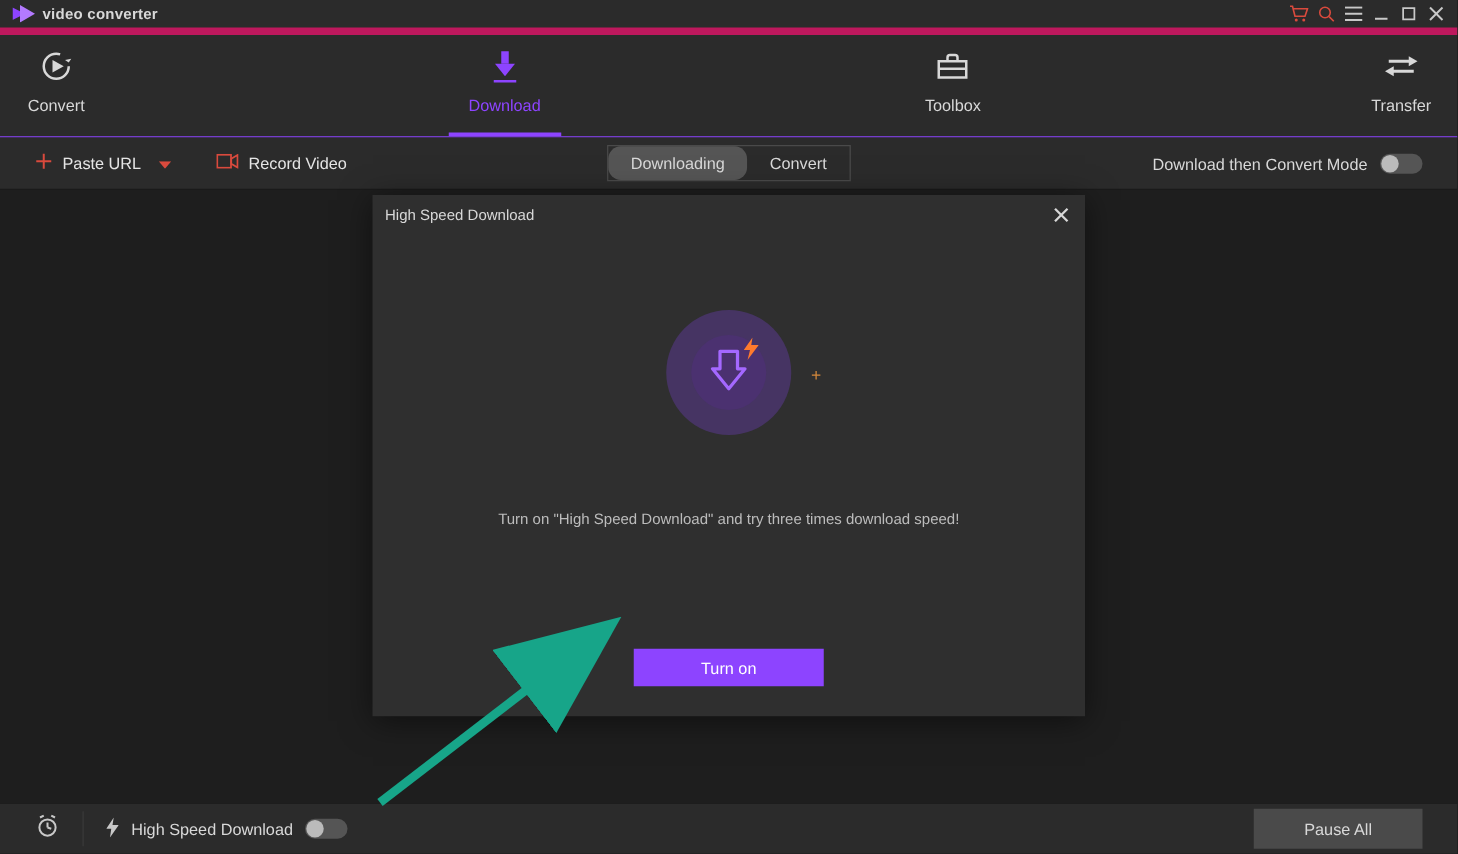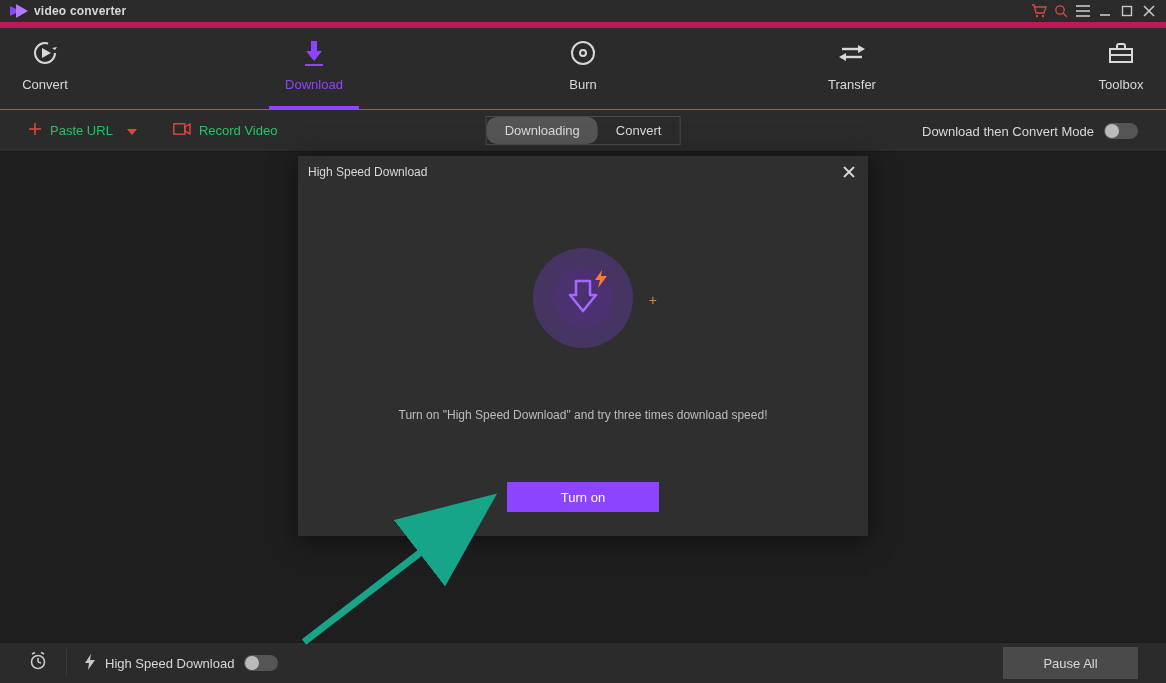--- a/index.html
+++ b/index.html
@@ -15,41 +15,41 @@
 
 
 .main-tabs { height: 82px; display: flex; align-items: flex-end; justify-content: space-between; gap: 60px; background: #2b2b2b; border-bottom: 1px solid #8d44ff; }
 .main-tab { width: 90px; display: flex; flex-direction: column; align-items: center; gap: 10px; padding-bottom: 14px; border-bottom: 3px solid transparent; color: #d8d8d8; }
 .main-tab.active { color: #8d44ff; border-bottom-color: #8d44ff; }
 .main-tab .icon-wrap { height: 28px; display: flex; align-items: center; justify-content: center; }
 .main-tab .txt { font-size: 13px; }
 
 
 .toolbar { height: 42px; display: flex; align-items: center; padding: 0 28px; background: #2b2b2b; border-bottom: 1px solid #1a1a1a; position: relative; }
-.tool-btn { display: flex; align-items: center; gap: 8px; font-size: 13px; color: #22c55e; margin-right: 36px; }
+.tool-btn { display: flex; align-items: center; gap: 8px; font-size: 13px; color: #e5e5e5; margin-right: 36px; }
 .seg-group { position: absolute; left: 50%; transform: translateX(-50%); display: flex; border: 1px solid #4a4a4a; }
 .seg-btn { padding: 6px 18px; font-size: 13px; color: #d8d8d8; background: transparent; }
 .seg-btn.active { background: #555555; border-radius: 10px; }
 .toolbar .right { position: absolute; right: 28px; display: flex; align-items: flex-end; gap: 10px; font-size: 13px; color: #d8d8d8; }
 .toggle { width: 34px; height: 16px; border-radius: 10px; background: #555; position: relative; }
 .toggle .knob { position: absolute; left: 1px; top: 1px; width: 14px; height: 14px; border-radius: 50%; background: #bbb; }
 
 
 .stage { position: relative; height: 490px; background: #1e1e1e; }
 .modal { position: absolute; left: 298px; top: 4px; width: 570px; background: #2f2f2f; box-shadow: 0 4px 24px rgba(0,0,0,.5); }
 .modal-head { height: 32px; display: flex; align-items: center; padding: 0 10px; font-size: 12px; color: #d8d8d8; }
 .modal-head .close { margin-left: auto; width: 18px; height: 18px; display: flex; align-items: center; justify-content: center; }
 .modal-body { padding: 60px 20px 24px 20px; display: flex; flex-direction: column; align-items: center; gap: 60px; }
 .big-circle { position: relative; width: 100px; height: 100px; }
 .big-circle .outer { position: absolute; inset: 0; border-radius: 50%; background: rgba(141,68,255,.25); }
 .big-circle .inner { position: absolute; left: 20px; top: 20px; width: 60px; height: 60px; border-radius: 50%; background: #4b3170; display: flex; align-items: center; justify-content: center; }
 .big-circle .bolt { position: absolute; right: 26px; top: 22px; }
 .big-circle .plus { position: absolute; right: -24px; top: 44px; color: #d3883c; font-size: 14px; font-weight: 300; }
 .modal-text { font-size: 12px; color: #bcbcbc; text-align: center; }
-.modal-btn { width: 152px; height: 30px; display: flex; align-items: center; justify-content: center; background: #8d44ff; color: #fff; font-size: 13px; }
+.modal-btn { width: 152px; height: 30px; display: flex; align-items: center; justify-content: center; background: #8d44ff; color: #fff; font-size: 13px; margin-top: 37px; }
 
 
 .arrow-wrap { position: absolute; pointer-events: none; }
 
 
 .footer { height: 41px; display: flex; align-items: center; padding: 0 28px; background: #2b2b2b; border-top: 1px solid #1a1a1a; gap: 18px; }
 .footer .hsd { display: flex; align-items: center; gap: 10px; font-size: 13px; color: #d8d8d8; }
 .footer .spacer { flex: 1; }
 .foot-btn { width: 135px; height: 32px; display: flex; align-items: center; justify-content: center; background: #4a4a4a; color: #d8d8d8; font-size: 13px; }
 .sep { width: 1px; height: 28px; background: #3a3a3a; }
@@ -122,47 +122,38 @@
       <svg width="24" height="28" viewBox="0 0 24 28">
           <rect x="9" y="2" width="6" height="10" fill="#8d44ff"></rect>
           <polygon points="4,12 20,12 12,22" fill="#8d44ff"></polygon>
           <line x1="3" y1="26" x2="21" y2="26" stroke="#8d44ff" stroke-width="2"></line>
         </svg>
     </span>
     <span class="txt">Download</span>
   </div>
   <div class="main-tab">
     <span class="icon-wrap">
-      <svg width="26" height="26" viewBox="0 0 26 26">
-          <circle cx="13" cy="13" r="11" fill="none" stroke="#d8d8d8" stroke-width="2"></circle>
-          <circle cx="13" cy="13" r="3" fill="none" stroke="#d8d8d8" stroke-width="2"></circle>
-        </svg>
-    </span>
-    <span class="txt">Burn</span>
+      <svg width="26" height="24" viewBox="0 0 26 24">
+          <rect x="2" y="8" width="22" height="13" fill="none" stroke="#d8d8d8" stroke-width="2"></rect>
+          <path d="M9 8v-3a2 2 0 0 1 2-2h4a2 2 0 0 1 2 2v3" fill="none" stroke="#d8d8d8" stroke-width="2"></path>
+          <line x1="2" y1="14" x2="24" y2="14" stroke="#d8d8d8" stroke-width="2"></line>
+        </svg>
+    </span>
+    <span class="txt">Toolbox</span>
   </div>
   <div class="main-tab">
     <span class="icon-wrap">
       <svg width="28" height="22" viewBox="0 0 28 22">
           <line x1="4" y1="7" x2="22" y2="7" stroke="#d8d8d8" stroke-width="2.4"></line>
           <polygon points="20,3 27,7 20,11" fill="#d8d8d8"></polygon>
           <line x1="6" y1="15" x2="24" y2="15" stroke="#d8d8d8" stroke-width="2.4"></line>
           <polygon points="8,11 1,15 8,19" fill="#d8d8d8"></polygon>
         </svg>
     </span>
     <span class="txt">Transfer</span>
-  </div>
-  <div class="main-tab">
-    <span class="icon-wrap">
-      <svg width="26" height="24" viewBox="0 0 26 24">
-          <rect x="2" y="8" width="22" height="13" fill="none" stroke="#d8d8d8" stroke-width="2"></rect>
-          <path d="M9 8v-3a2 2 0 0 1 2-2h4a2 2 0 0 1 2 2v3" fill="none" stroke="#d8d8d8" stroke-width="2"></path>
-          <line x1="2" y1="14" x2="24" y2="14" stroke="#d8d8d8" stroke-width="2"></line>
-        </svg>
-    </span>
-    <span class="txt">Toolbox</span>
   </div>
 </div>
 
 <div class="toolbar">
   <div class="tool-btn">
     <span>
       <svg width="14" height="14" viewBox="0 0 14 14">
           <line x1="7" y1="1" x2="7" y2="13" stroke="#d94a3d" stroke-width="1.6"></line>
           <line x1="1" y1="7" x2="13" y2="7" stroke="#d94a3d" stroke-width="1.6"></line>
         </svg>

